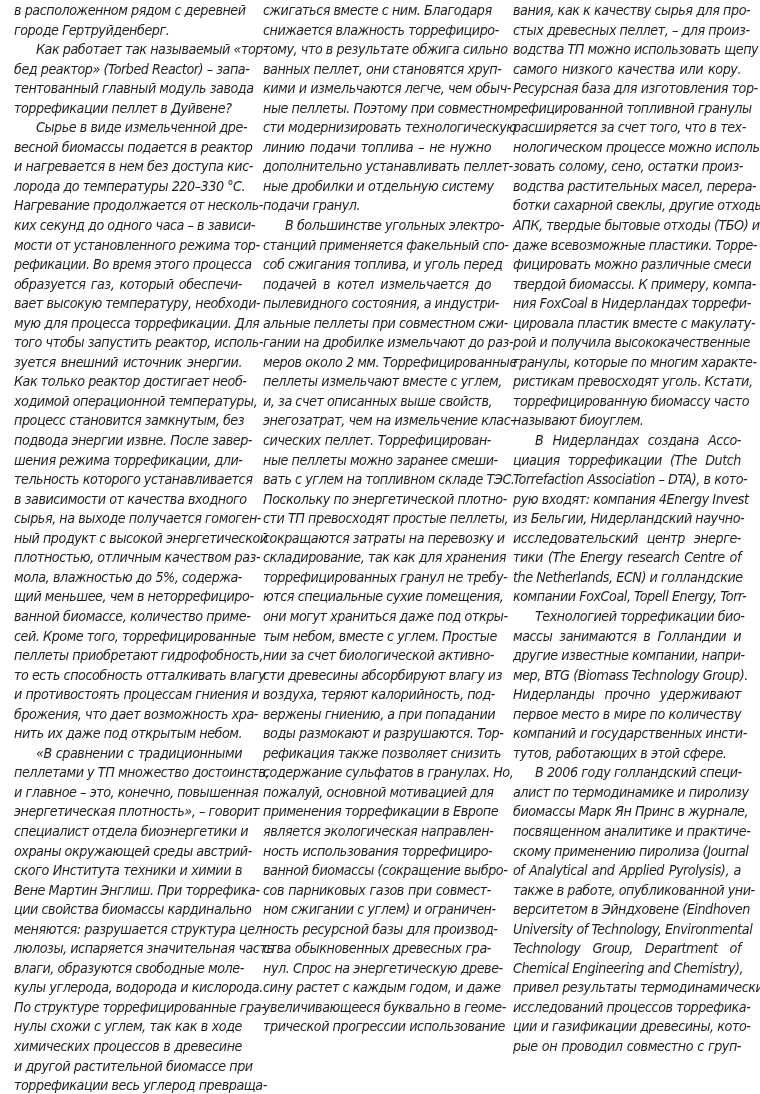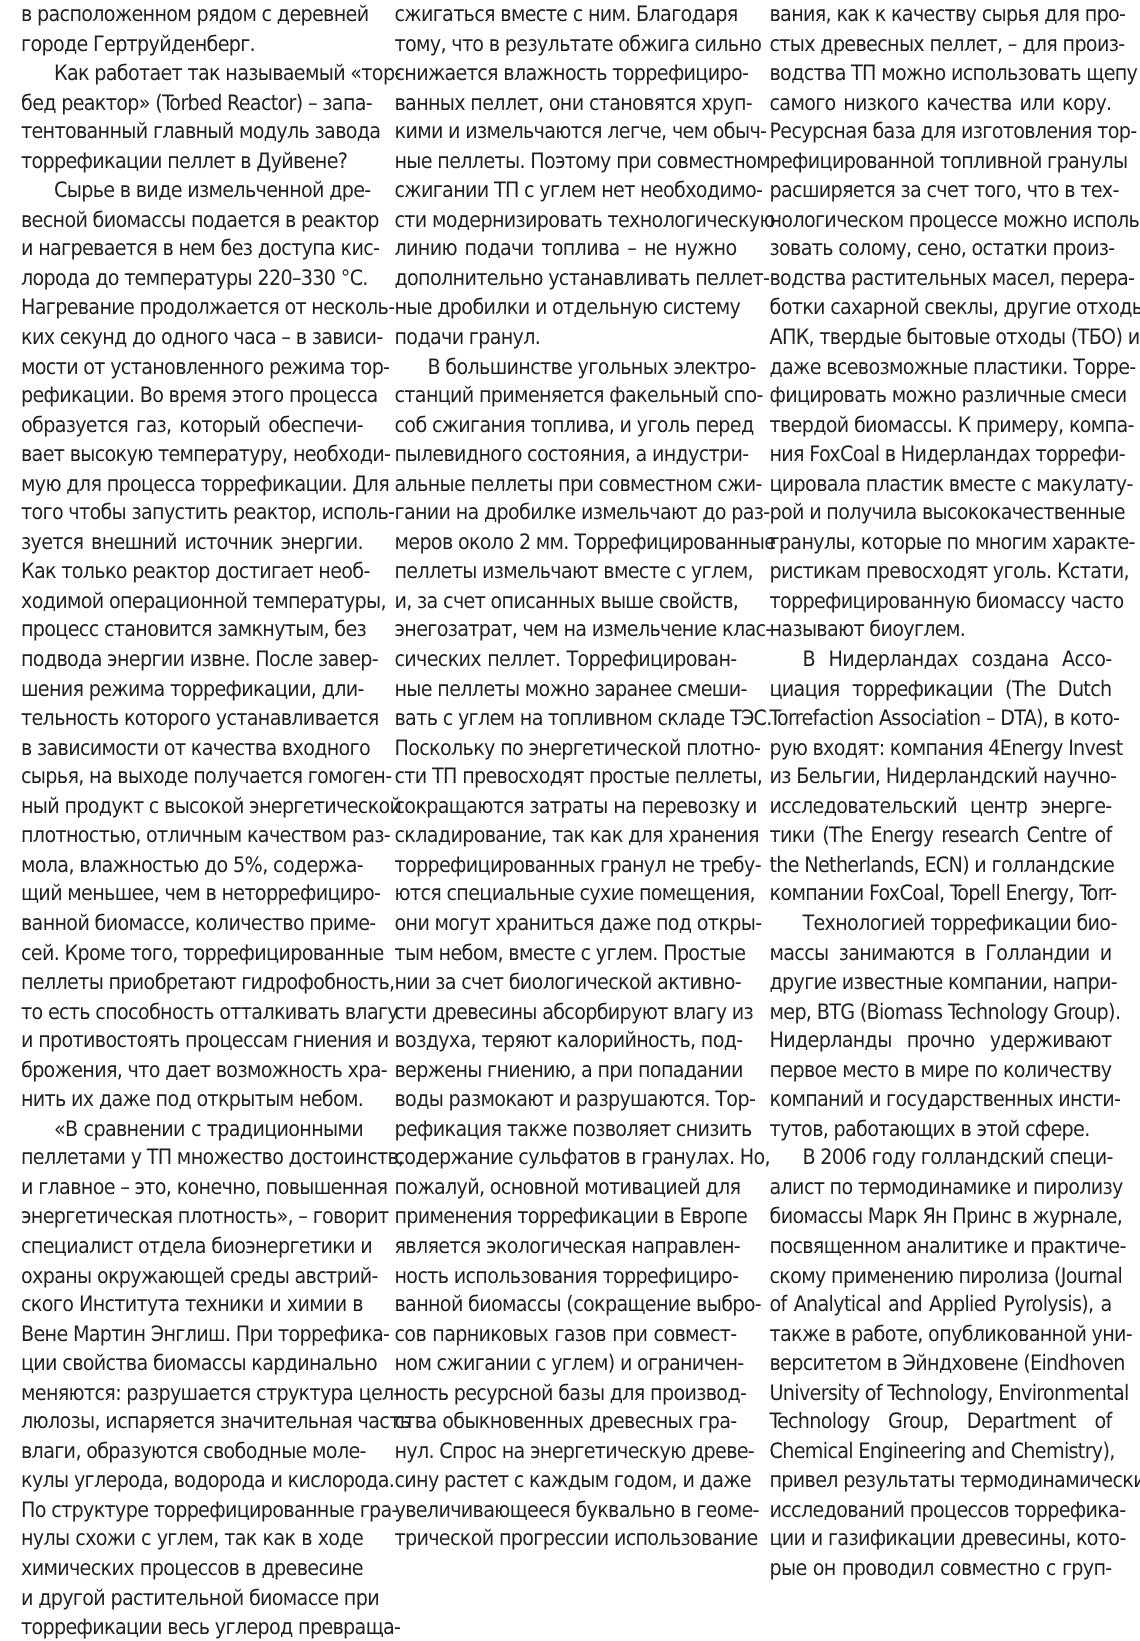--- a/index.html
+++ b/index.html
@@ -12,20 +12,21 @@
       height: 1094px;
       overflow: hidden;
       position: relative;
     }
     .page {
       position: absolute;
       left: 0; top: 0;
       width: 760px;
       height: 1094px;
       background: #ffffff;
+      font-style: italic;
     }
     .column {
       position: absolute;
       top: 1px;
       width: 228px;
       font-family: "DejaVu Sans Condensed", "DejaVu Sans", sans-serif;
       font-stretch: condensed;
       font-size: 14.2px;
       line-height: 19.55px;
       color: #231f20;
@@ -119,36 +120,36 @@
         <span class="line">По структуре торрефицированные гра-</span>
         <span class="line">нулы схожи с углем, так как в ходе</span>
         <span class="line">химических процессов в древесине</span>
         <span class="line">и другой растительной биомассе при</span>
         <span class="line">торрефикации весь углерод превраща-</span>
       </div>
     </div>
   <div class="column col-2">
       <div class="para">
         <span class="line">сжигаться вместе с ним. Благодаря</span>
+        <span class="line">снижается влажность торрефициро-</span>
         <span class="line">тому, что в результате обжига сильно</span>
-        <span class="line">снижается влажность торрефициро-</span>
         <span class="line">ванных пеллет, они становятся хруп-</span>
         <span class="line">кими и измельчаются легче, чем обыч-</span>
         <span class="line">ные пеллеты. Поэтому при совместном</span>
-        <span class="line">сжигании ТП с углем нет необходимо-</span>
         <span class="line">сти модернизировать технологическую</span>
         <span class="line">линию подачи топлива – не нужно</span>
         <span class="line">дополнительно устанавливать пеллет-</span>
         <span class="line">ные дробилки и отдельную систему</span>
         <span class="line last">подачи гранул.</span>
       </div>
       <div class="para">
         <span class="line indent">В большинстве угольных электро-</span>
         <span class="line">станций применяется факельный спо-</span>
         <span class="line">соб сжигания топлива, и уголь перед</span>
+        <span class="line">подачей в котел измельчается до</span>
         <span class="line">пылевидного состояния, а индустри-</span>
         <span class="line">альные пеллеты при совместном сжи-</span>
         <span class="line">гании на дробилке измельчают до раз-</span>
         <span class="line">меров около 2 мм. Торрефицированные</span>
         <span class="line">пеллеты измельчают вместе с углем,</span>
         <span class="line">и, за счет описанных выше свойств,</span>
         <span class="line">энегозатрат, чем на измельчение клас-</span>
         <span class="line">сических пеллет. Торрефицирован-</span>
         <span class="line">ные пеллеты можно заранее смеши-</span>
         <span class="line">вать с углем на топливном складе ТЭС.</span>

